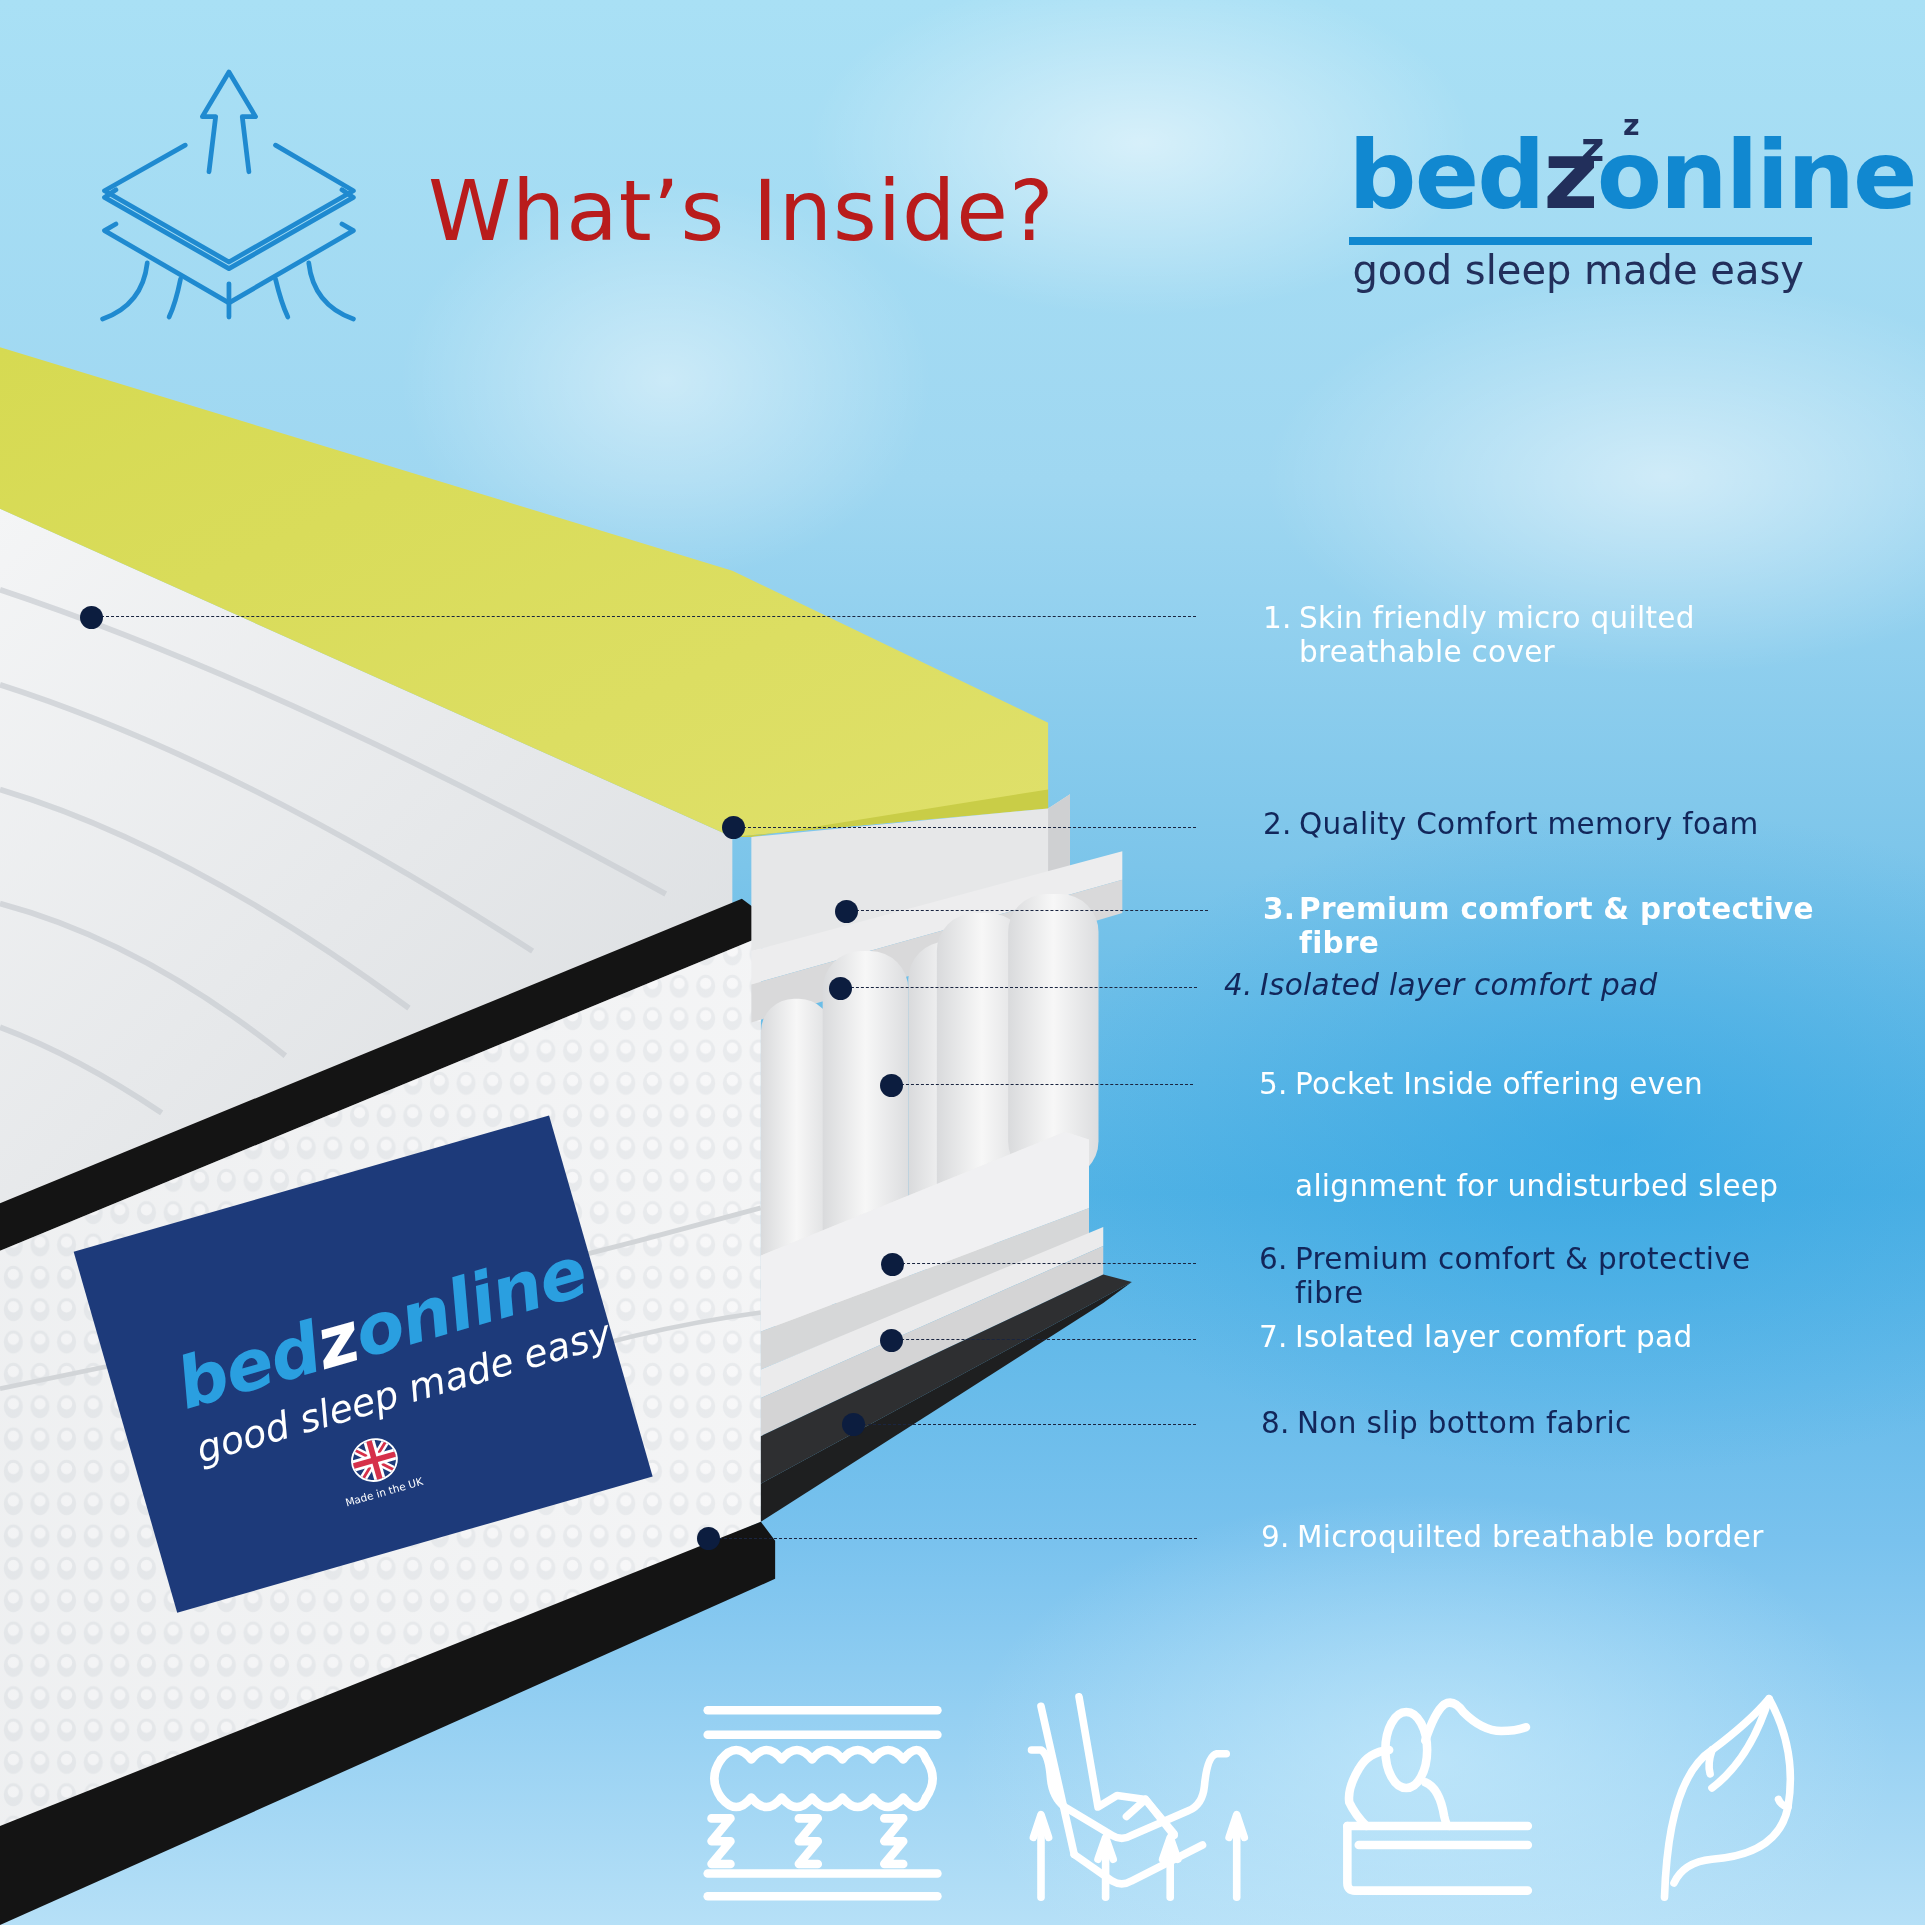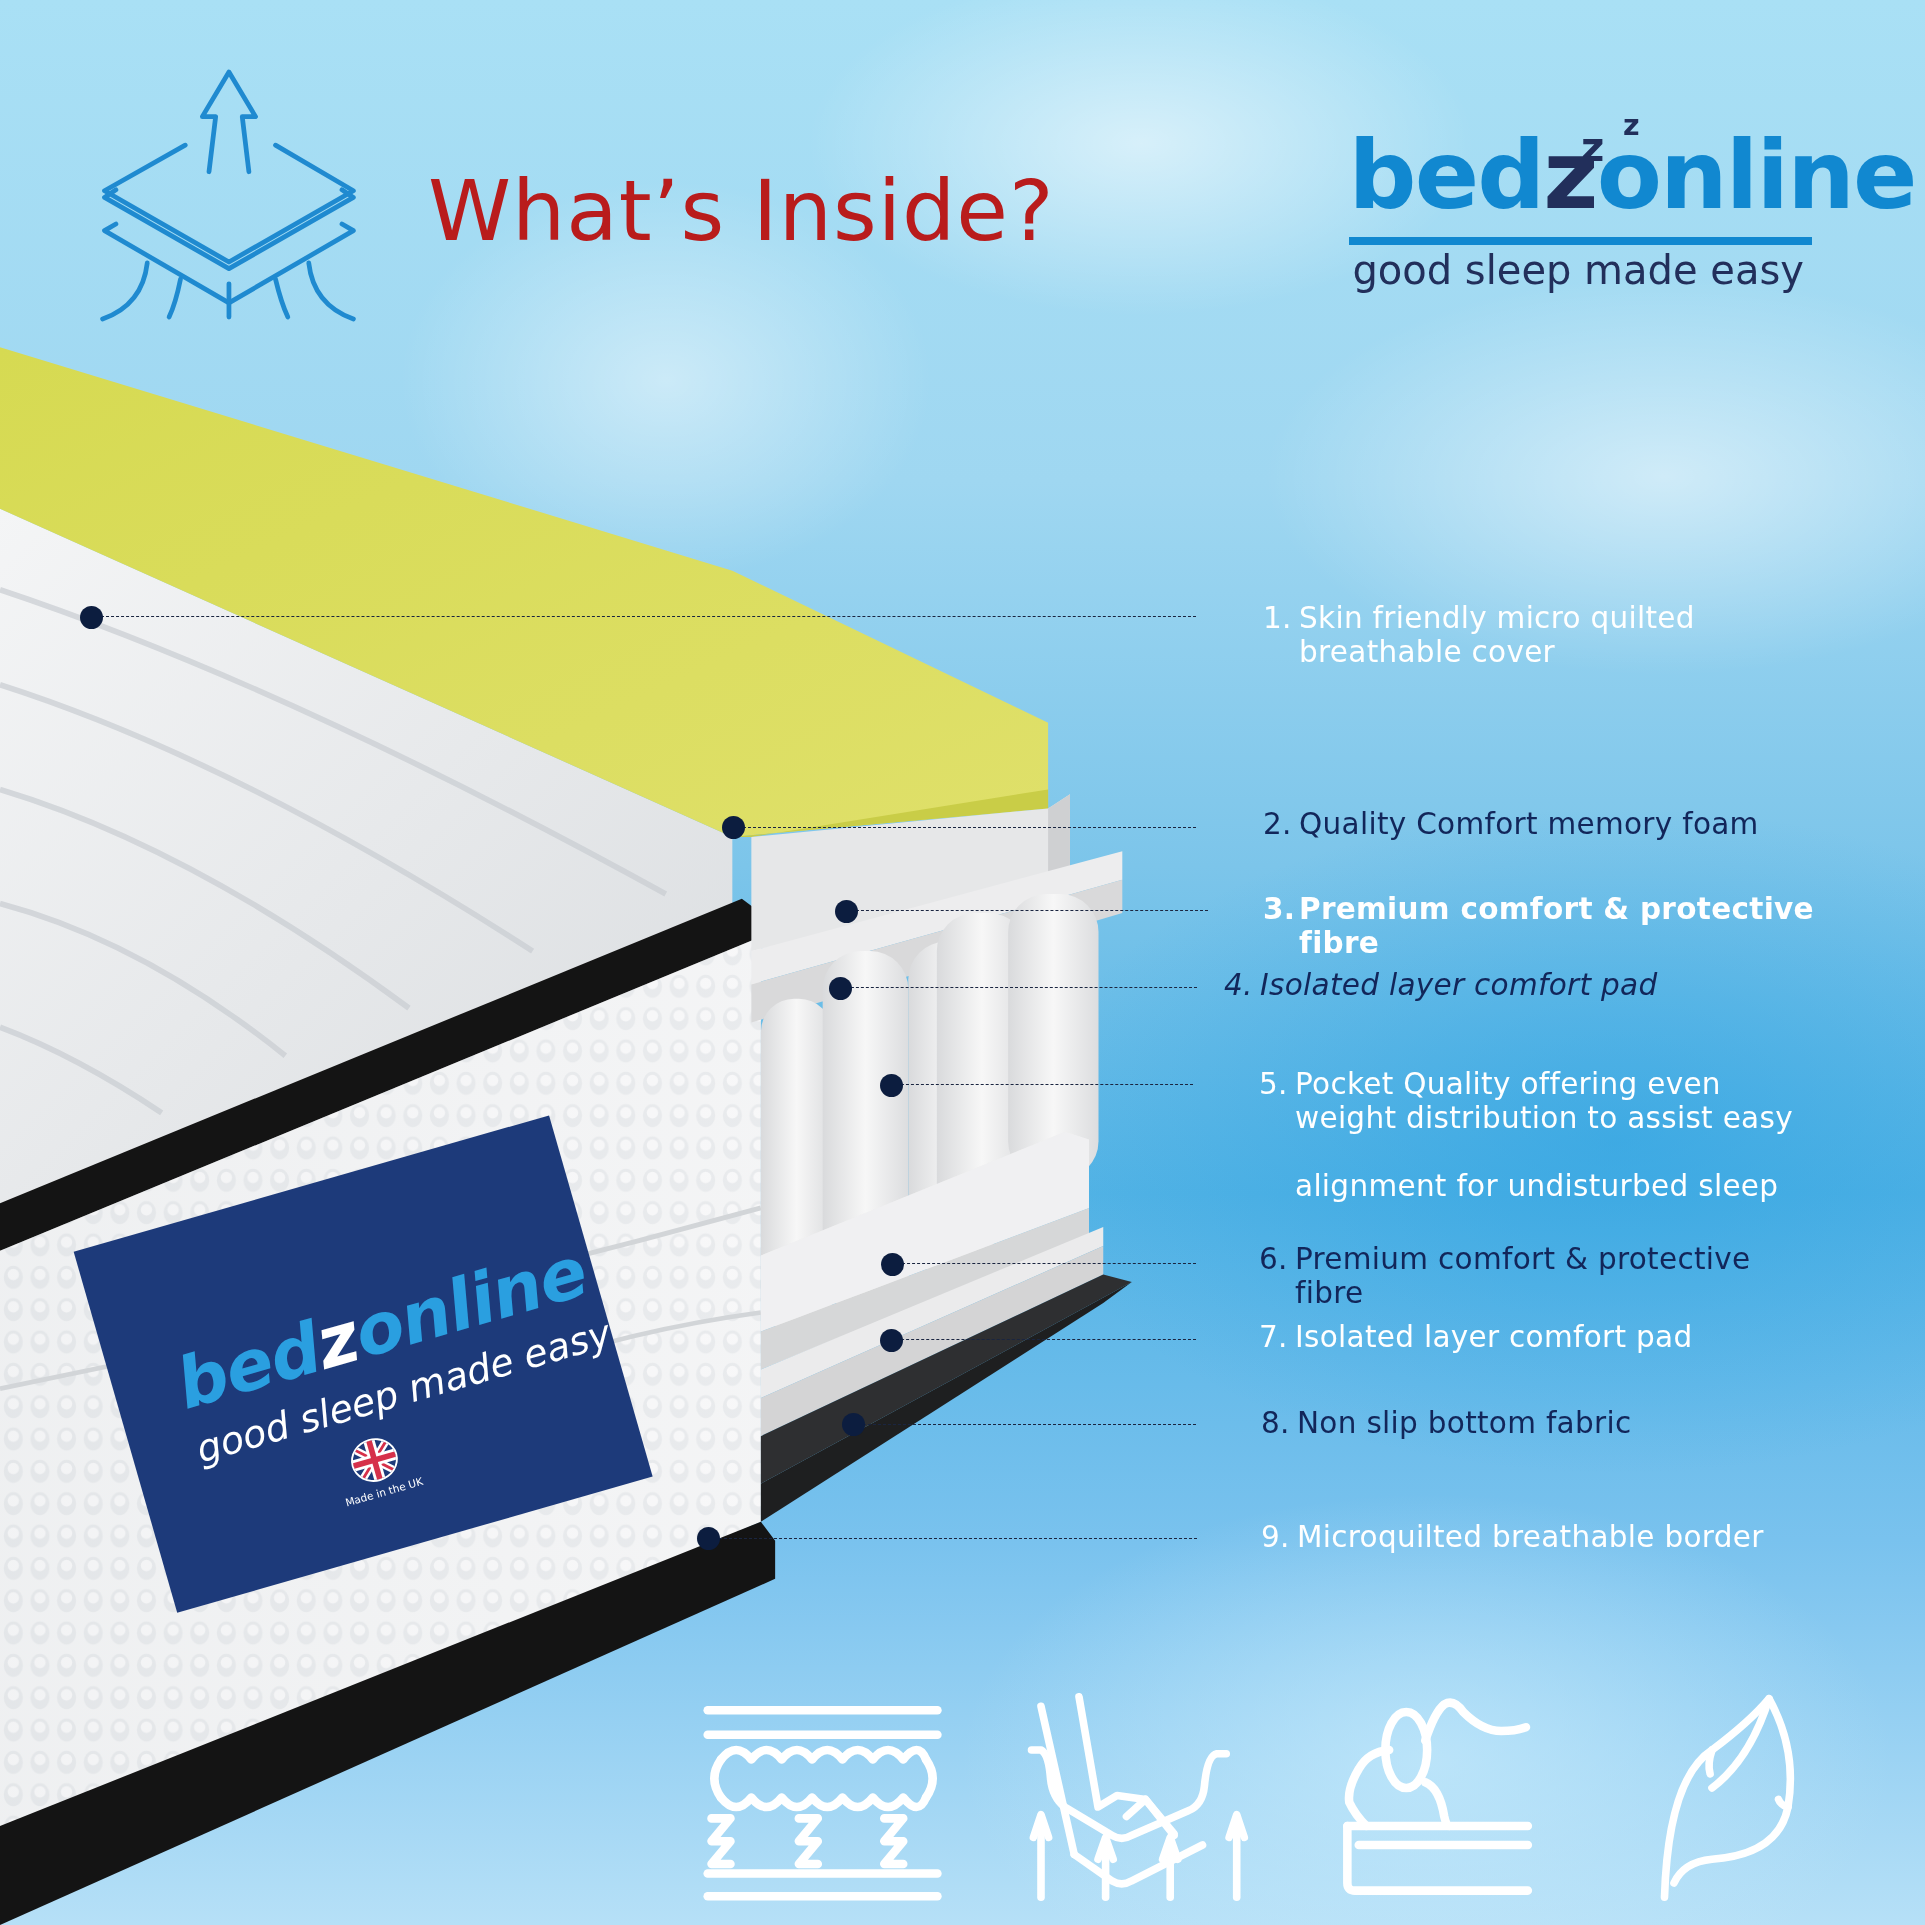--- a/index.html
+++ b/index.html
@@ -202,21 +202,21 @@
 <div class="label navy" style="left:1263px;top:807px;">
   <span class="num">2.</span><span class="txt">Quality Comfort memory foam</span>
 </div>
 <div class="label white" style="left:1263px;top:892px;font-weight:bold;">
   <span class="num">3.</span><span class="txt"><span>Premium comfort &amp; protective</span><br><span>fibre</span></span>
 </div>
 <div class="label navy" style="left:1224px;top:968px;font-style:italic;">
   <span class="num">4.</span><span class="txt">Isolated layer comfort pad</span>
 </div>
 <div class="label white" style="left:1259px;top:1067px;">
-  <span class="num">5.</span><span class="txt"><span>Pocket Quality offering even</span><br><span>weight distribution to assist easy</span><br><br><span>alignment for undisturbed sleep</span></span>
+  <span class="num">5.</span><span class="txt"><span>Pocket Inside offering even</span><br><br><br><span>alignment for undisturbed sleep</span></span>
 </div>
 <div class="label navy" style="left:1259px;top:1242px;">
   <span class="num">6.</span><span class="txt"><span>Premium comfort &amp; protective</span><br><span>fibre</span></span>
 </div>
 <div class="label white" style="left:1259px;top:1320px;">
   <span class="num">7.</span><span class="txt">Isolated layer comfort pad</span>
 </div>
 <div class="label navy" style="left:1261px;top:1406px;">
   <span class="num">8.</span><span class="txt">Non slip bottom fabric</span>
 </div>

